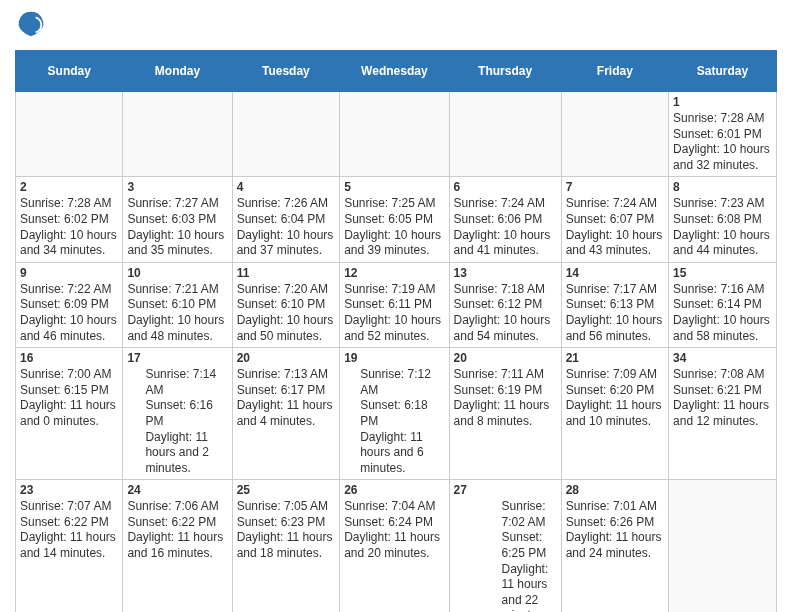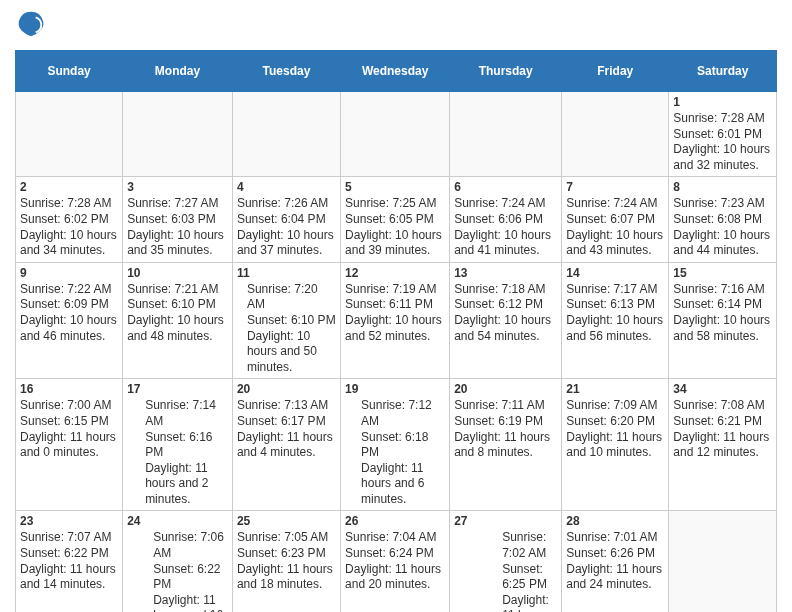--- a/index.html
+++ b/index.html
@@ -149,21 +149,21 @@
 Daylight: 10 hours and 46 minutes.</div>
           </td>
           <td>
             <div class="day-number">10</div>
             <div class="day-info" style="white-space: pre-line;">Sunrise: 7:21 AM
 Sunset: 6:10 PM
 Daylight: 10 hours and 48 minutes.</div>
           </td>
           <td>
             <div class="day-number">11</div>
-            <div class="day-info" style="white-space: pre-line; margin-left: 10px;">Sunrise: 7:20 AM
+            <div class="day-info" style="white-space: pre-line;">Sunrise: 7:20 AM
 Sunset: 6:10 PM
 Daylight: 10 hours and 50 minutes.</div>
           </td>
           <td>
             <div class="day-number">12</div>
             <div class="day-info" style="white-space: pre-line;">Sunrise: 7:19 AM
 Sunset: 6:11 PM
 Daylight: 10 hours and 52 minutes.</div>
           </td>
           <td>
@@ -231,21 +231,21 @@
         </tr>
         <tr>
           <td>
             <div class="day-number">23</div>
             <div class="day-info" style="white-space: pre-line;">Sunrise: 7:07 AM
 Sunset: 6:22 PM
 Daylight: 11 hours and 14 minutes.</div>
           </td>
           <td>
             <div class="day-number">24</div>
-            <div class="day-info" style="white-space: pre-line; margin-left: 26px;">Sunrise: 7:06 AM
+            <div class="day-info" style="white-space: pre-line;">Sunrise: 7:06 AM
 Sunset: 6:22 PM
 Daylight: 11 hours and 16 minutes.</div>
           </td>
           <td>
             <div class="day-number">25</div>
             <div class="day-info" style="white-space: pre-line;">Sunrise: 7:05 AM
 Sunset: 6:23 PM
 Daylight: 11 hours and 18 minutes.</div>
           </td>
           <td>

